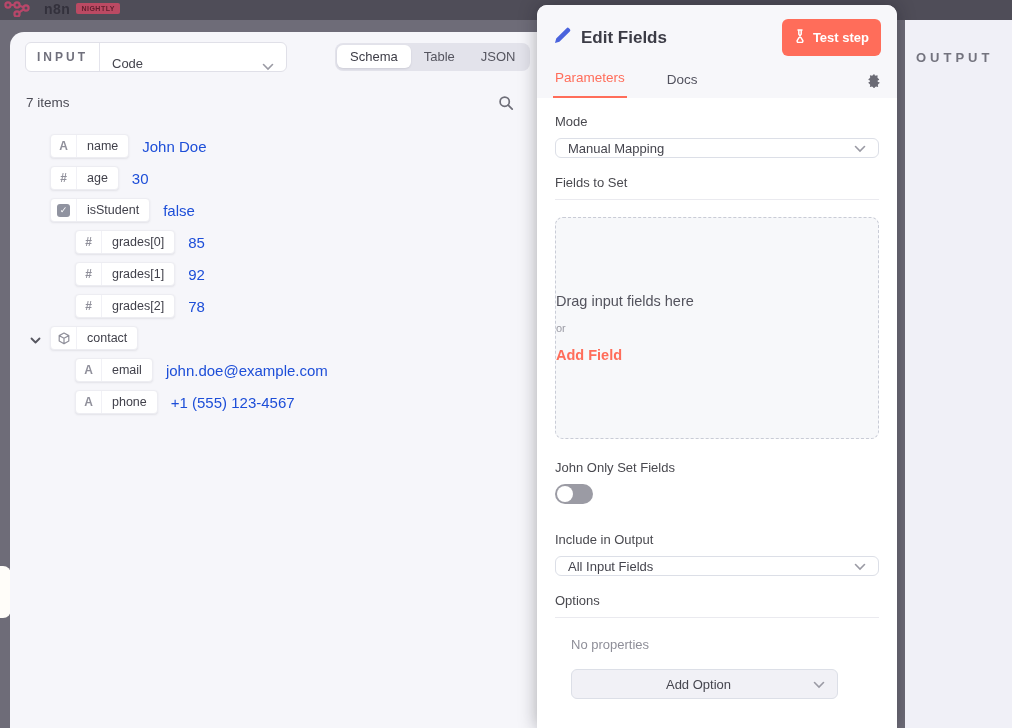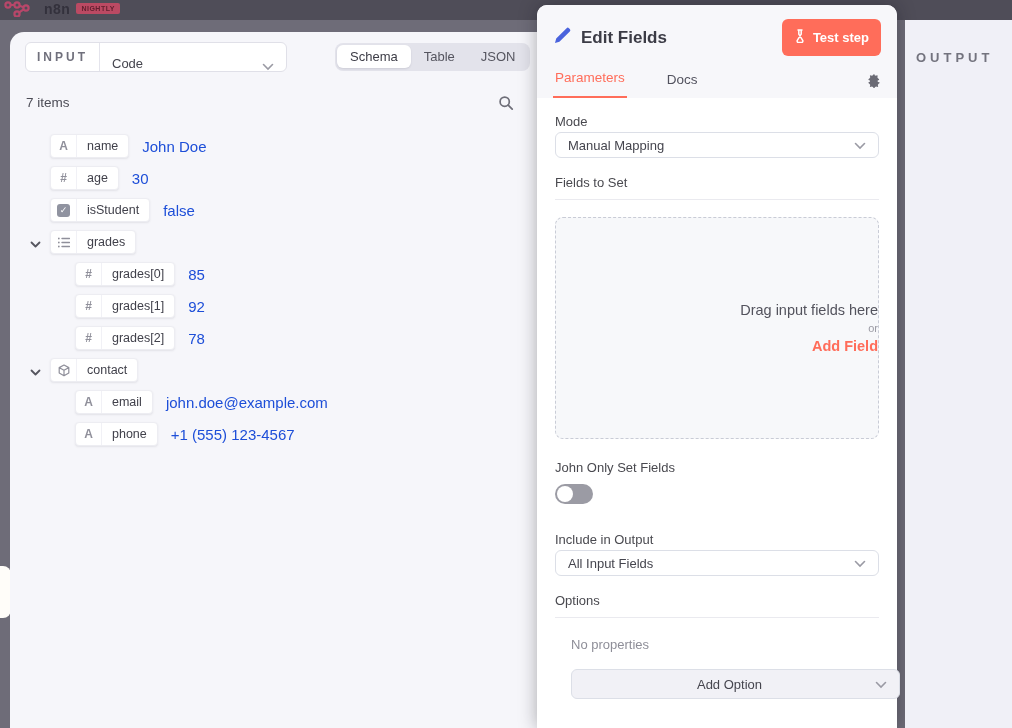--- a/index.html
+++ b/index.html
@@ -45,36 +45,36 @@
   .node-title { font-size:17px; font-weight:bold; color:#3c3c46; flex:1; }
   .test-step-btn { background:#ff6d5a; color:#fff; border:none; border-radius:6px; font-size:13px; font-weight:bold; padding:10px 12px; display:flex; align-items:center; gap:7px; cursor:pointer; font-family:inherit; }
   .node-tabs-row { display:flex; align-items:flex-end; margin-top:14px; }
   .node-tab { font-size:13.5px; padding:0 2px 11px 2px; cursor:pointer; }
   .node-tab.active { color:#ff6d5a; border-bottom:2px solid #ff6d5a; }
   .node-tab.plain { color:#52525e; margin-left:38px; }
   .gear-btn { margin-left:auto; margin-bottom:9px; cursor:pointer; display:flex; }
 
   .node-body { padding:16px 18px 0 18px; }
   .fld-label { font-size:13px; color:#49494f; }
-  .select-box { margin-top:3px; height:20px; border:1px solid #dcdfe7; border-radius:6px; display:flex; align-items:center; padding:12px 12px; font-size:13px; color:#45454e; cursor:pointer; background:#fff; }
+  .select-box { margin-top:9px; height:20px; border:1px solid #dcdfe7; border-radius:6px; display:flex; align-items:center; padding:3px 12px; font-size:13px; color:#45454e; cursor:pointer; background:#fff; }
   .select-box .sel-spacer { flex:1; }
   .section-label { margin-top:17px; padding-bottom:9px; border-bottom:1px solid #eaeaef; font-size:13px; color:#49494f; }
 
-  .drop-zone { margin-top:17px; height:222px; border:1px dashed #c9ccd6; border-radius:8px; background:#f7f8fa; display:flex; flex-direction:column; align-items:flex-end; justify-content:center; gap:4px; }
+  .drop-zone { margin-top:17px; height:222px; border:1px dashed #c9ccd6; border-radius:8px; background:#f7f8fa; display:flex; flex-direction:column; align-items:flex-start; justify-content:center; gap:13px; }
   .dz-line1 { font-size:14.5px; color:#53535d; }
   .dz-or { font-size:11px; color:#9b9ba4; }
   .dz-add { font-size:14.5px; font-weight:bold; color:#ff6d5a; cursor:pointer; }
 
   .keep-label { margin-top:21px; font-size:13px; color:#49494f; }
   .toggle { margin-top:9px; width:38px; height:20px; background:#9b9ba4; border-radius:10px; position:relative; cursor:pointer; }
   .toggle .knob { position:absolute; left:2px; top:2px; width:16px; height:16px; background:#fff; border-radius:50%; }
 
   .include-label { margin-top:28px; font-size:13px; color:#49494f; }
   .no-props { margin:19px 0 0 16px; font-size:13px; color:#8e8e98; }
-  .add-option-btn { margin:17px 0 12px 16px; width:329px; height:30px; background:#f1f1f6; border:1px solid #dcdfe7; border-radius:6px; display:flex; align-items:center; padding:0 12px; cursor:pointer; font-size:13px; color:#45454e; }
+  .add-option-btn { margin:17px 0 12px 16px; width:267px; height:30px; background:#f1f1f6; border:1px solid #dcdfe7; border-radius:6px; display:flex; align-items:center; padding:0 12px; cursor:pointer; font-size:13px; color:#45454e; }
   .add-option-btn .ao-label { flex:1; text-align:center; }
 
   
   .output-panel { position:absolute; left:905px; top:20px; width:107px; height:708px; background:#f0f0f7; }
   .output-label { position:absolute; left:11px; top:30px; font-size:13px; font-weight:bold; letter-spacing:4px; color:#73737e; }
 
   .chev-svg, .icon-svg { display:block; }
 </style>
 </head>
 <body>
@@ -147,36 +147,20 @@
       <div class="tree-row">
         <span class="pill lvl1">
           <span class="picon">
             <span class="cbicon">✓</span>
           </span>
           <span class="plabel">isStudent</span>
         </span>
         <span class="tree-val">false</span>
       </div>
       <div class="tree-row">
-        <span class="row-chevron"><svg width="11" height="8" viewBox="0 0 11 8">
-            <path d="M1.5 1.5l4 4 4-4" fill="none" stroke="#55555f" stroke-width="1.8" stroke-linecap="round" stroke-linejoin="round"></path>
-          </svg></span>
-        <span class="pill lvl1">
-          <span class="picon">
-            <svg width="12" height="11" viewBox="0 0 12 11">
-              <g stroke="#8f8f9a" stroke-width="1.4" stroke-linecap="round">
-                <path d="M4 1.5h7.5M4 5.5h7.5M4 9.5h7.5"></path>
-                <path d="M.8 1.5h.01M.8 5.5h.01M.8 9.5h.01" stroke-width="1.8"></path>
-              </g>
-            </svg>
-          </span>
-          <span class="plabel">grades</span>
-        </span>
-      </div>
-      <div class="tree-row">
         <span class="pill lvl2">
           <span class="picon">
             <span>#</span>
           </span>
           <span class="plabel">grades[0]</span>
         </span>
         <span class="tree-val">85</span>
       </div>
       <div class="tree-row">
         <span class="pill lvl2">

